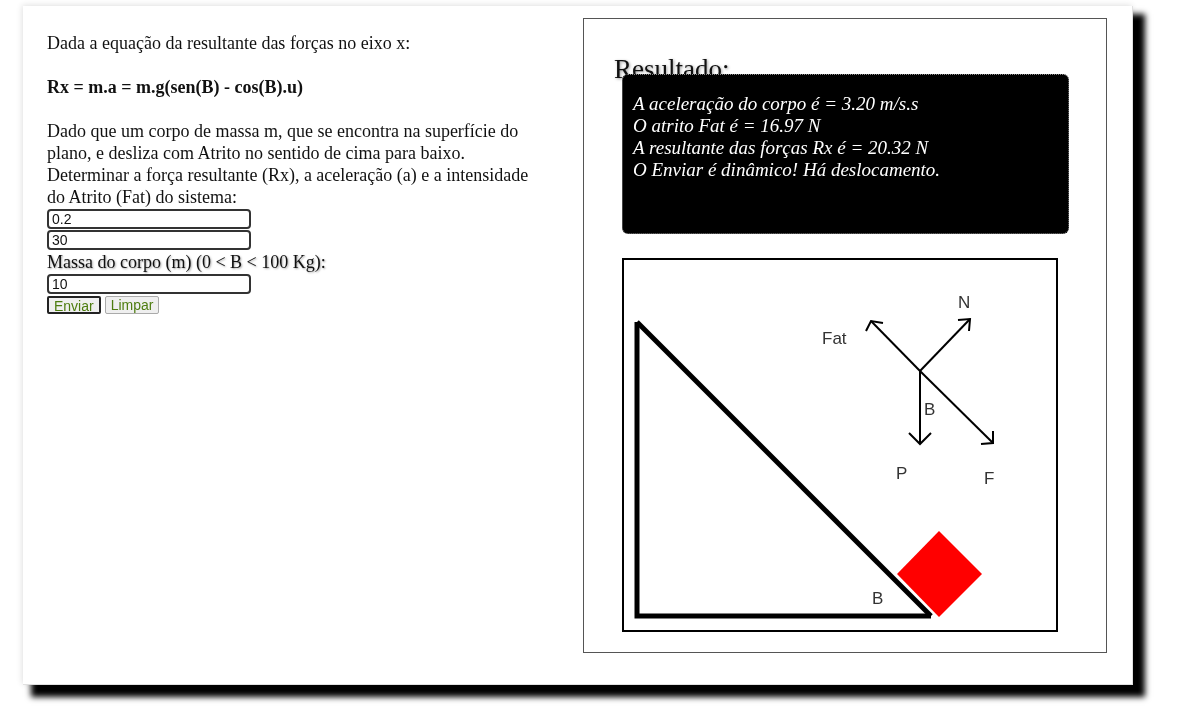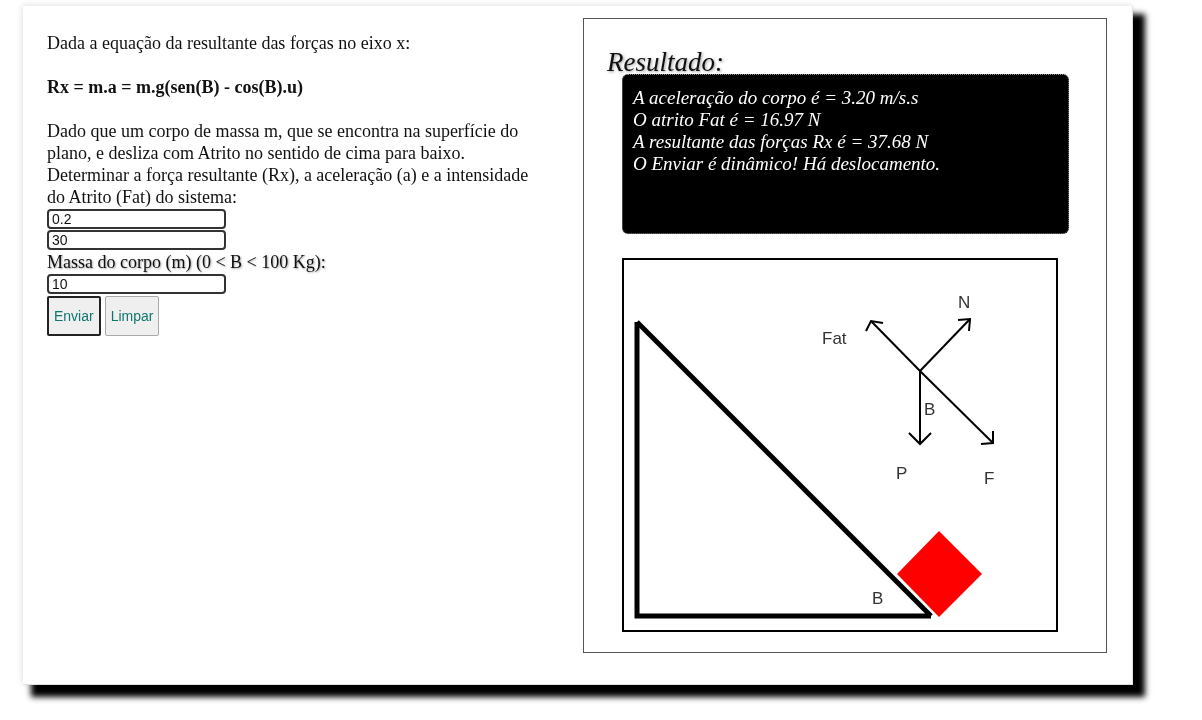--- a/index.html
+++ b/index.html
@@ -38,43 +38,43 @@
     .gvalue { margin-top: 22px !important; margin-bottom: 22px !important; }
     .field-label {
       display: block;
       font-size: 18px;
       line-height: 22px;
       text-shadow: 1px 1px 2px rgba(0,0,0,0.35);
       color: #111;
     }
     .text-input {
       display: block;
-      width: 179px;
+      width: 204px;
       height: 20px;
       box-sizing: border-box;
       border: 2px solid #333;
       border-radius: 4px;
       padding: 0 3px;
       font-family: "Liberation Sans", "DejaVu Sans", sans-serif;
       font-size: 14px;
       line-height: 16px;
       color: #111;
       background: #fff;
       margin: 1px 0 1px 0;
     }
     .btn-row { margin-top: 2px; display: flex; gap: 4px; }
     .btn {
       font-family: "Liberation Sans", "DejaVu Sans", sans-serif;
       font-size: 14px;
-      height: 40px;
+      height: 18px;
       padding: 0 5px;
       background: #efefef;
       border: 1px solid #aaa;
       border-radius: 2px;
-      color: #0f766e;
+      color: #4d7c0f;
       cursor: pointer;
     }
     .btn.primary { border: 2px solid #222; }
 
     .right-panel {
       position: absolute;
       left: 560px;
       top: 12px;
       width: 524px;
       height: 635px;
@@ -82,39 +82,38 @@
       box-sizing: border-box;
     }
     .result-title {
       position: absolute;
       left: 14px;
       top: 18px;
       font-size: 27px;
       line-height: 32px;
       color: #111;
       text-shadow: 1px 1px 3px rgba(0,0,0,0.4);
-      margin: 9px;
+      margin: 16px;
       font-weight: normal;
-      font-style: italic;
     }
     .result-box {
       position: absolute;
       left: 38px;
       top: 55px;
       width: 447px;
       height: 160px;
       box-sizing: border-box;
       background: #000;
       border: 1px dotted #888;
       border-radius: 6px;
       color: #fff;
       font-style: italic;
       font-size: 19px;
       line-height: 22px;
-      padding: 12px 0 0 10px;
+      padding: 18px 0 0 10px;
     }
     .result-box div { white-space: nowrap; }
 
     .diagram {
       position: absolute;
       left: 38px;
       top: 239px;
       width: 436px;
       height: 374px;
       box-sizing: border-box;
@@ -153,21 +152,21 @@
       </div>
     </form>
   </div>
 
   <div class="right-panel">
     <h2 class="result-title">Resultado:</h2>
 
     <div class="result-box">
       <div>A aceleração do corpo é = 3.20 m/s.s</div>
       <div>O atrito Fat é = 16.97 N</div>
-      <div>A resultante das forças Rx é = 37.68 N</div>
+      <div>A resultante das forças Rx é = 20.32 N</div>
       <div>O Enviar é dinâmico! Há deslocamento.</div>
     </div>
 
     <div class="diagram">
 
       <svg width="432" height="370" viewBox="0 0 432 370">
 
         <g>
           <polyline points="13,62 13,356 307,356" fill="none" stroke="#000" stroke-width="5" stroke-linejoin="miter"></polyline>
           <line x1="13" y1="62" x2="307" y2="356" stroke="#000" stroke-width="5"></line>

